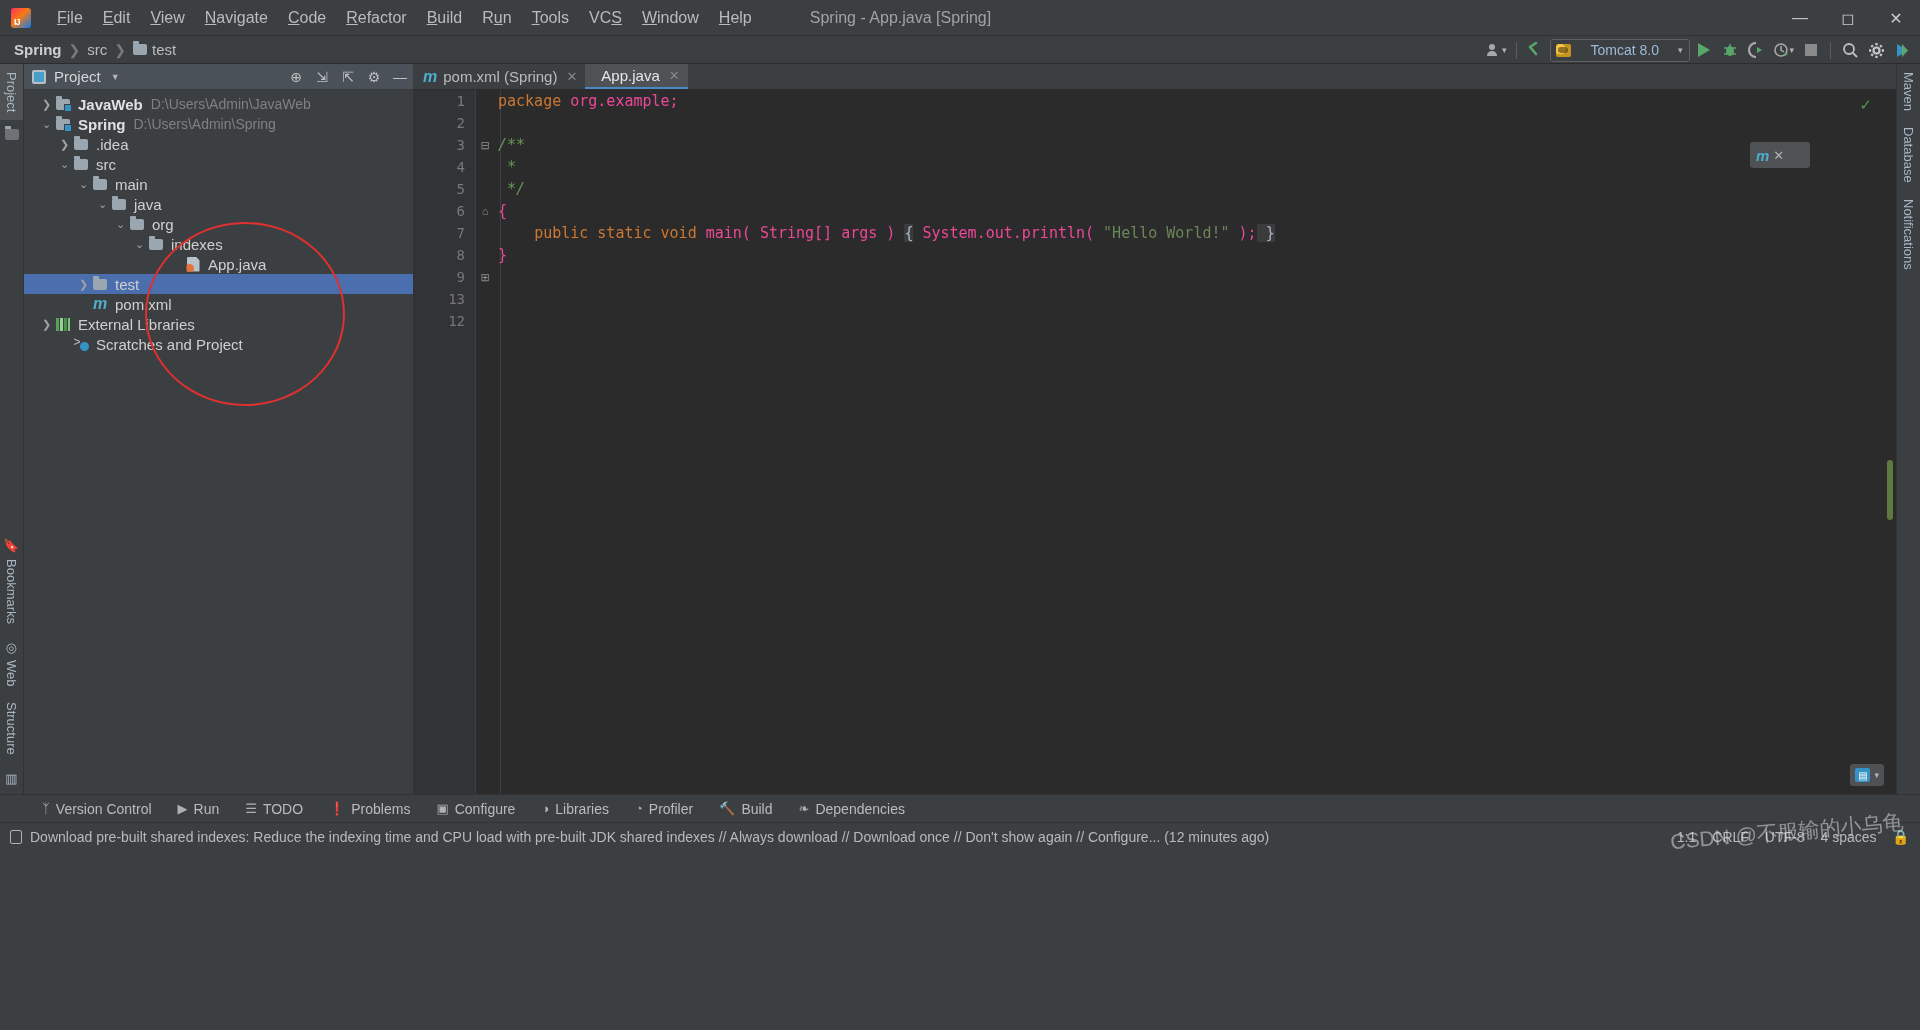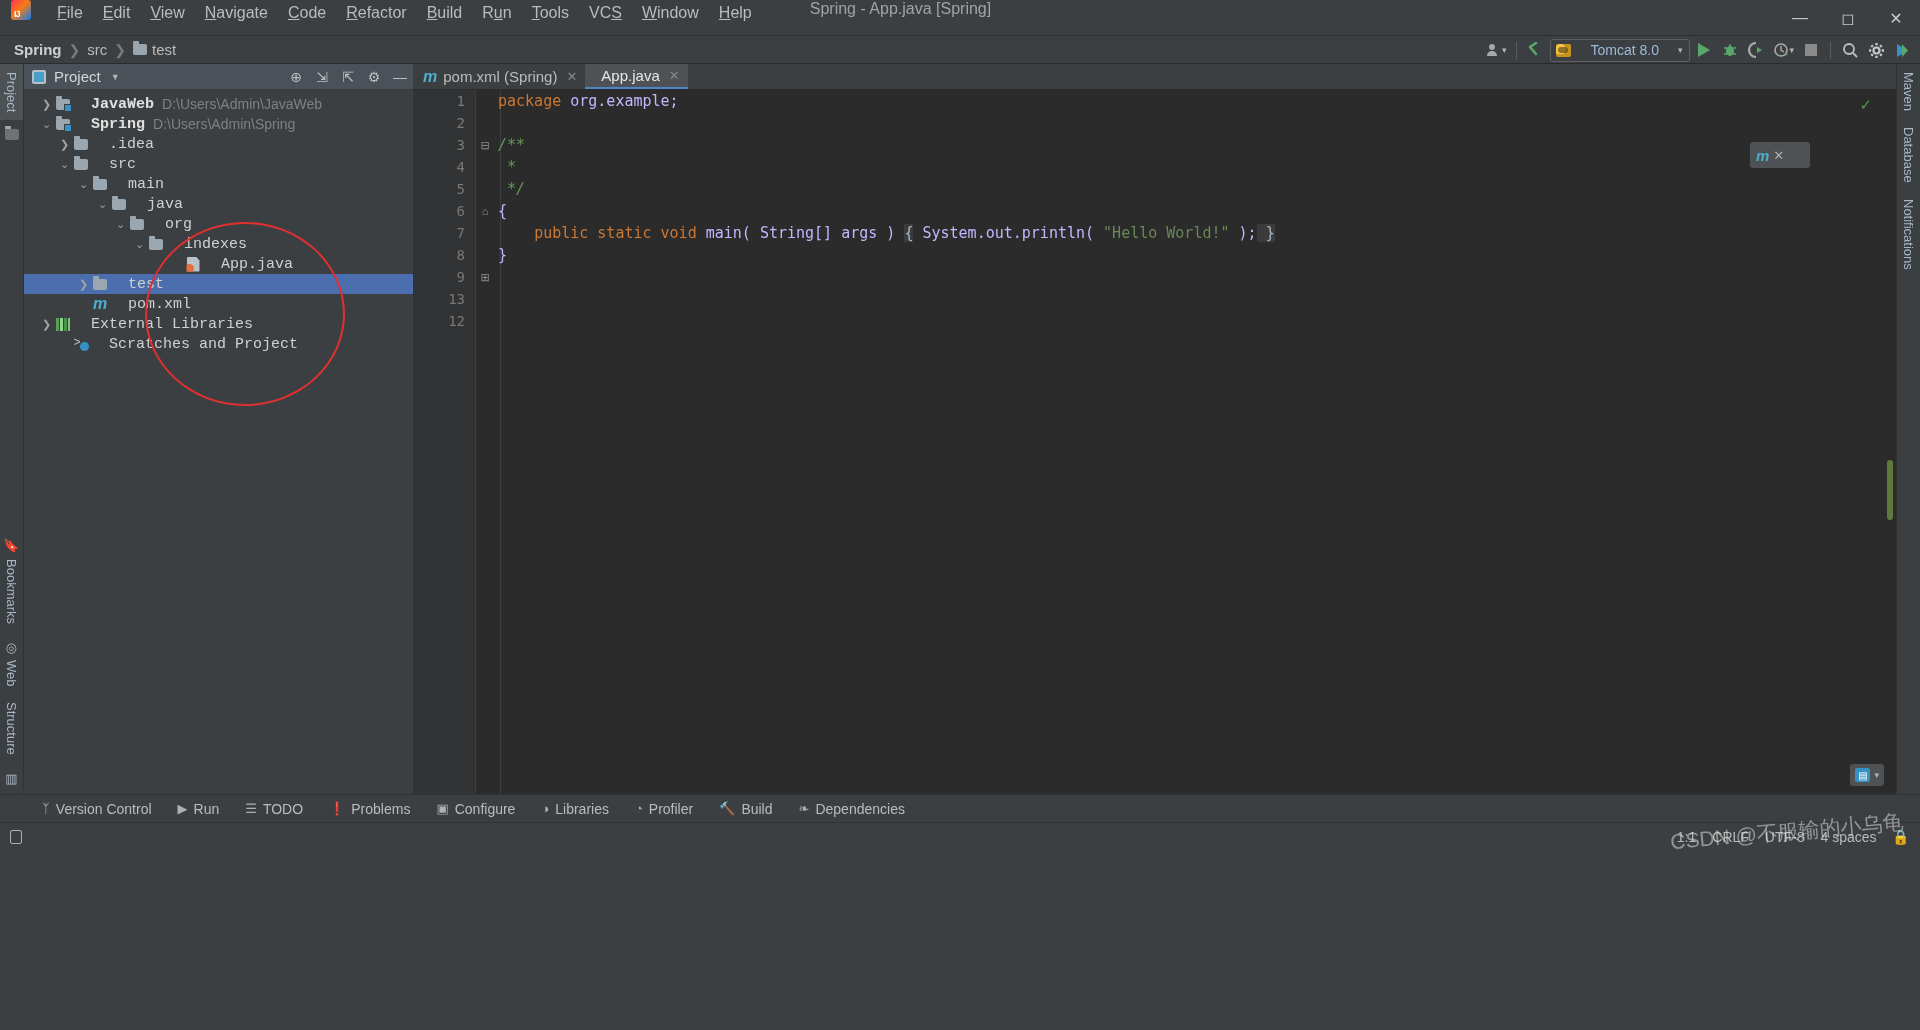--- a/index.html
+++ b/index.html
@@ -7,21 +7,21 @@
     width: 1920px; height: 1030px;
     background: #3c3f41;
     font-family: "Liberation Sans", sans-serif;
     overflow: hidden;
   }
   #app { position: relative; width: 1920px; height: 1030px; }
 
   
   .menubar {
     position: absolute; left: 0; top: 0; width: 1920px; height: 36px;
-    background: #3c3f41; display: flex; align-items: flex-start;
+    background: #3c3f41; display: flex; align-items: center;
     border-bottom: 1px solid #323232;
   }
   .ij-logo {
     width: 20px; height: 20px; margin-left: 11px; margin-right: 16px;
     border-radius: 3px; position: relative; overflow: hidden;
     background: linear-gradient(135deg,#fe315d 0%,#f97a12 45%,#087cfa 100%);
   }
   .ij-logo::after {
     content: "IJ"; position: absolute; left: 3px; bottom: 1px;
     font-size: 9px; color: #fff; font-weight: bold; letter-spacing: -1px;
@@ -141,21 +141,21 @@
   .tree { position: absolute; left: 0; top: 26px; right: 0; bottom: 0;
           background: #3c3f41; padding-top: 4px; }
   .row {
     height: 20px; display: flex; align-items: center; font-size: 15px;
     color: #d0d0d0; white-space: nowrap; padding-left: 6px;
   }
   .row.sel { background: #4b6eaf; }
   .row .arrow {
     width: 17px; text-align: center; color: #a3a3a3; font-size: 11px; flex: none;
   }
-  .row .nm { margin-left: 20px; font-family: Liberation Mono, monospace; }
+  .row .nm { margin-left: 7px; }
   .row .nm.b { font-weight: bold; color: #e0e0e0; }
   .row .path { color: #808080; margin-left: 8px; font-size: 14px; }
   .ic { width: 16px; flex: none; display: flex; align-items: center; justify-content: center; }
 
   .java-ico {
     width: 13px; height: 15px; background: #b9c2c9; border-radius: 1px;
     position: relative; clip-path: polygon(0 0,72% 0,100% 26%,100% 100%,0 100%);
   }
   .java-ico::after {
     content: ""; position: absolute; left: -2px; bottom: -1px; width: 9px; height: 9px;
@@ -216,21 +216,21 @@
   }
   .code {
     position: absolute; left: 81px; top: 0; right: 0; bottom: 0;
     font-family: "DejaVu Sans Mono", monospace; font-size: 15px;
     color: #a9b7c6; padding-left: 4px;
   }
   .cl { height: 22px; line-height: 22px; white-space: pre; }
   .kw { color: #cc7832; }
   .cm { color: #629755; font-style: italic; }
   .st { color: #6a8759; }
-  .id { color: #c4b5fd; }
+  .id { color: #ec4899; }
   .hl { background: #3b3b3b; }
   .vline {
     position: absolute; left: 87px; top: 0; bottom: 0; width: 1px; background: #3c3f41;
   }
   .check-ok {
     position: absolute; right: 24px; top: 6px; color: #4e9a4e; font-size: 15px;
   }
   .float-widget {
     position: absolute; right: 86px; top: 52px; width: 60px; height: 26px;
     background: #4e5254; border-radius: 3px; display: flex; align-items: center;
@@ -644,20 +644,21 @@
         <span>Build</span>
       </div>
       <div class="bw">
         <span style="color: rgb(176, 176, 176); font-size: 13px;">❧</span>
         <span>Dependencies</span>
       </div>
     </div>
 
   <div class="status">
     <span class="doc-ico"></span>
+    <span class="msg">Download pre-built shared indexes: Reduce the indexing time and CPU load with pre-built JDK shared indexes // Always download // Download once // Don't show again // Configure... (12 minutes ago)</span>
     <div class="right">
       <span>1:1</span>
       <span>CRLF</span>
       <span>UTF-8</span>
       <span>4 spaces</span>
       <span>🔒</span>
     </div>
   </div>
   <div class="bottom-fill"></div>
   <div class="watermark">CSDN @不服输的小乌龟</div>

